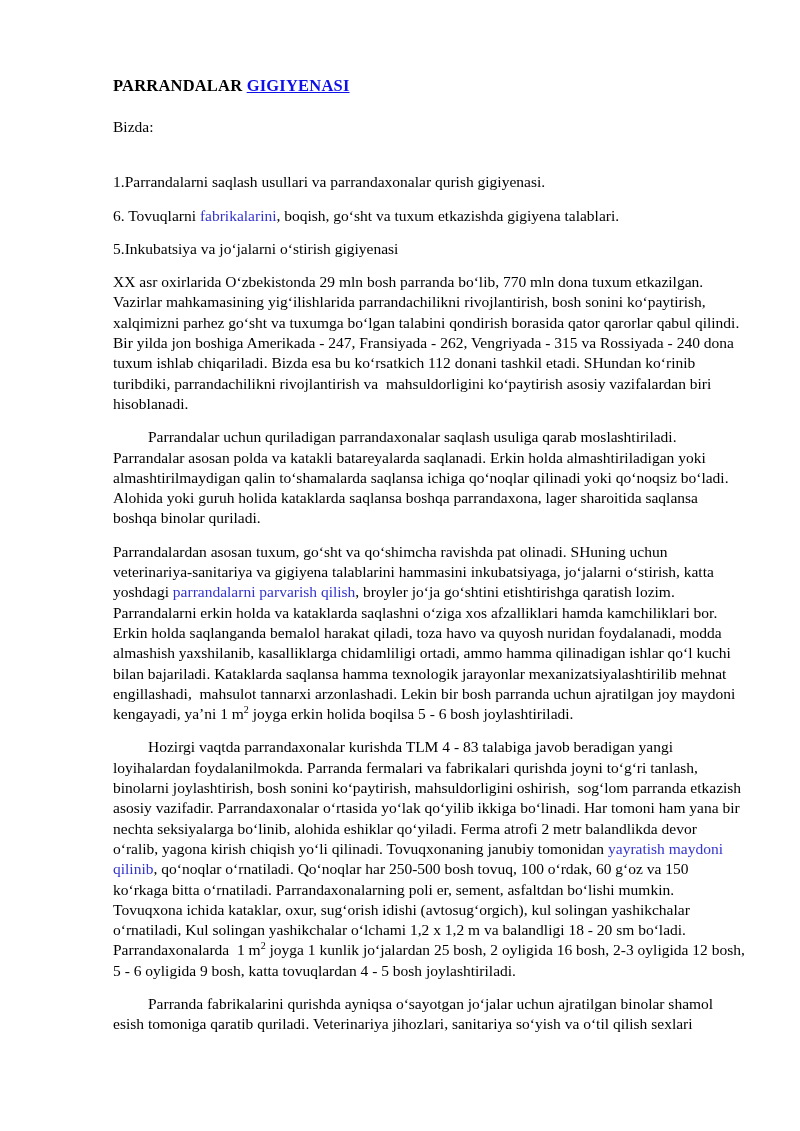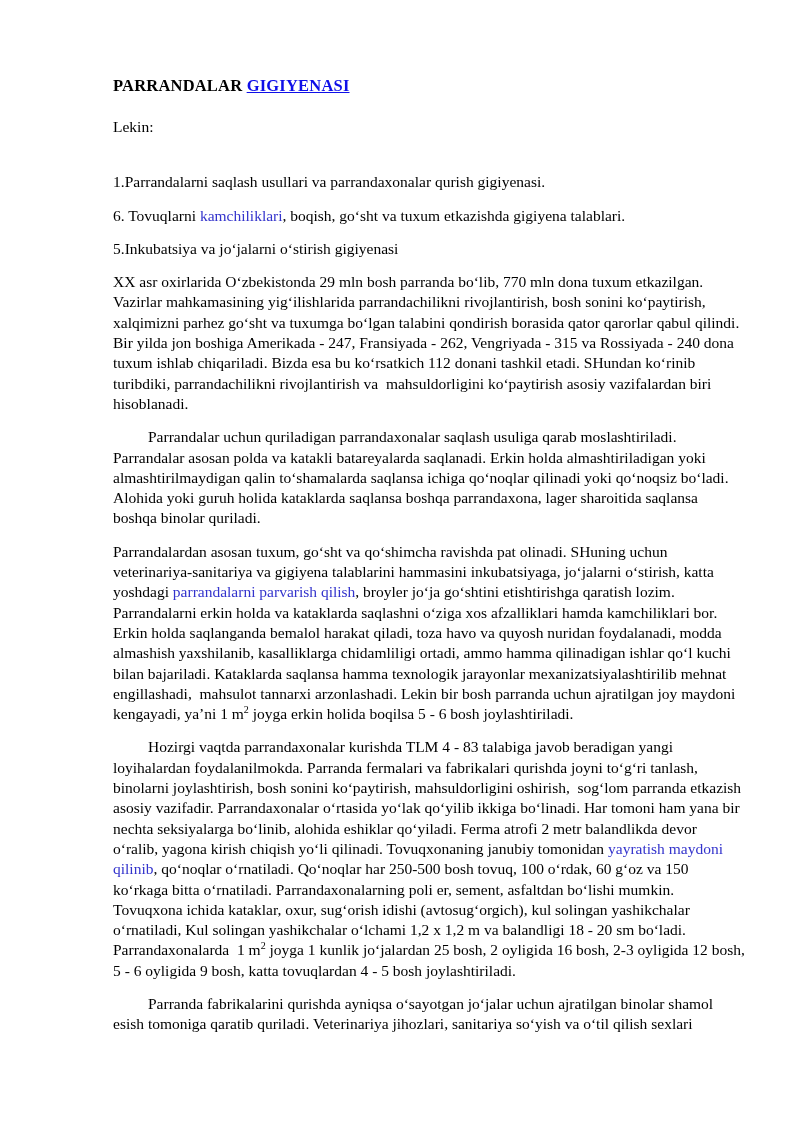--- a/index.html
+++ b/index.html
@@ -49,27 +49,27 @@
     vertical-align: super;
   }
 </style>
 </head>
 <body style="background: rgb(255, 255, 255); color: rgb(0, 0, 0);">
 
 <div class="page">
 
   <h1 class="doc-title"><span class="seg-normal">PARRANDALAR </span><span class="seg-accent">GIGIYENASI</span></h1>
 
-  <div class="para">Lekin:</div>
+  <div class="para">Bizda:</div>
 
   <div class="spacer"></div>
 
   <div class="para"><span class="seg-normal">1.Parrandalarni saqlash usullari va parrandaxonalar qurish gigiyenasi.</span></div>
 
-  <div class="para"><span class="seg-normal">6. Tovuqlarni </span><span class="seg-link">kamchiliklari</span><span class="seg-normal">, boqish, go‘sht va tuxum etkazishda gigiyena talablari.</span></div>
+  <div class="para"><span class="seg-normal">6. Tovuqlarni </span><span class="seg-link">fabrikalarini</span><span class="seg-normal">, boqish, go‘sht va tuxum etkazishda gigiyena talablari.</span></div>
 
   <div class="para"><span class="seg-normal">5.Inkubatsiya va jo‘jalarni o‘stirish gigiyenasi</span></div>
 
   <div class="para"><span class="seg-normal">XX asr oxirlarida O‘zbekistonda 29 mln bosh parranda bo‘lib, 770 mln dona tuxum etkazilgan. Vazirlar mahkamasining yig‘ilishlarida parrandachilikni rivojlantirish, bosh sonini ko‘paytirish, xalqimizni parhez go‘sht va tuxumga bo‘lgan talabini qondirish borasida qator qarorlar qabul qilindi.  Bir yilda jon boshiga Amerikada - 247, Fransiyada - 262, Vengriyada - 315 va Rossiyada - 240 dona tuxum ishlab chiqariladi. Bizda esa bu ko‘rsatkich 112 donani tashkil etadi. SHundan ko‘rinib turibdiki, parrandachilikni rivojlantirish va  mahsuldorligini ko‘paytirish asosiy vazifalardan biri hisoblanadi.</span></div>
 
   <div class="para indent"><span class="seg-normal">Parrandalar uchun quriladigan parrandaxonalar saqlash usuliga qarab moslashtiriladi. Parrandalar asosan </span><span class="seg-italic">polda</span><span class="seg-normal"> va </span><span class="seg-italic">katakli</span><span class="seg-normal"> batareyalarda saqlanadi. Erkin holda almashtiriladigan yoki almashtirilmaydigan qalin to‘shamalarda saqlansa ichiga qo‘noqlar qilinadi yoki qo‘noqsiz bo‘ladi. Alohida yoki guruh holida kataklarda saqlansa boshqa parrandaxona, lager sharoitida saqlansa boshqa binolar quriladi.</span></div>
 
   <div class="para"><span class="seg-normal">Parrandalardan asosan tuxum, go‘sht va qo‘shimcha ravishda pat olinadi. SHuning uchun veterinariya-sanitariya va gigiyena talablarini hammasini inkubatsiyaga, jo‘jalarni o‘stirish, katta yoshdagi </span><span class="seg-link">parrandalarni parvarish qilish</span><span class="seg-normal">, broyler jo‘ja go‘shtini etishtirishga qaratish lozim. Parrandalarni erkin holda va kataklarda saqlashni o‘ziga xos afzalliklari hamda kamchiliklari bor. Erkin holda saqlanganda bemalol harakat qiladi, toza havo va quyosh nuridan foydalanadi, modda almashish yaxshilanib, kasalliklarga chidamliligi ortadi, ammo hamma qilinadigan ishlar qo‘l kuchi bilan bajariladi. Kataklarda saqlansa hamma texnologik jarayonlar mexanizatsiyalashtirilib mehnat engillashadi,  mahsulot tannarxi arzonlashadi. Lekin bir bosh parranda uchun ajratilgan joy maydoni kengayadi, ya’ni 1 m</span><sup class="seg-sup">2</sup><span class="seg-normal"> joyga erkin holida boqilsa 5 - 6 bosh joylashtiriladi.</span></div>
 
   <div class="para indent"><span class="seg-normal">Hozirgi vaqtda parrandaxonalar kurishda TLM 4 - 83 talabiga javob beradigan yangi loyihalardan foydalanilmokda. Parranda fermalari va fabrikalari qurishda joyni to‘g‘ri tanlash, binolarni joylashtirish, bosh sonini ko‘paytirish, mahsuldorligini oshirish,  sog‘lom parranda etkazish asosiy vazifadir. Parrandaxonalar o‘rtasida yo‘lak qo‘yilib ikkiga bo‘linadi. Har tomoni ham yana bir nechta seksiyalarga bo‘linib, alohida eshiklar qo‘yiladi. Ferma atrofi 2 metr balandlikda devor o‘ralib, yagona kirish chiqish yo‘li qilinadi. Tovuqxonaning janubiy tomonidan </span><span class="seg-link">yayratish maydoni qilinib</span><span class="seg-normal">, qo‘noqlar o‘rnatiladi. Qo‘noqlar har 250-500 bosh tovuq, 100 o‘rdak, 60 g‘oz va 150 ko‘rkaga bitta o‘rnatiladi. Parrandaxonalarning poli er, sement, asfaltdan bo‘lishi mumkin. Tovuqxona ichida kataklar, oxur, sug‘orish idishi (avtosug‘orgich), kul solingan yashikchalar o‘rnatiladi, Kul solingan yashikchalar o‘lchami 1,2 x 1,2 m va balandligi 18 - 20 sm bo‘ladi. Parrandaxonalarda  1 m</span><sup class="seg-sup">2</sup><span class="seg-normal"> joyga 1 kunlik jo‘jalardan 25 bosh, 2 oyligida 16 bosh, 2-3 oyligida 12 bosh, 5 - 6 oyligida 9 bosh, katta tovuqlardan 4 - 5 bosh joylashtiriladi.</span></div>

